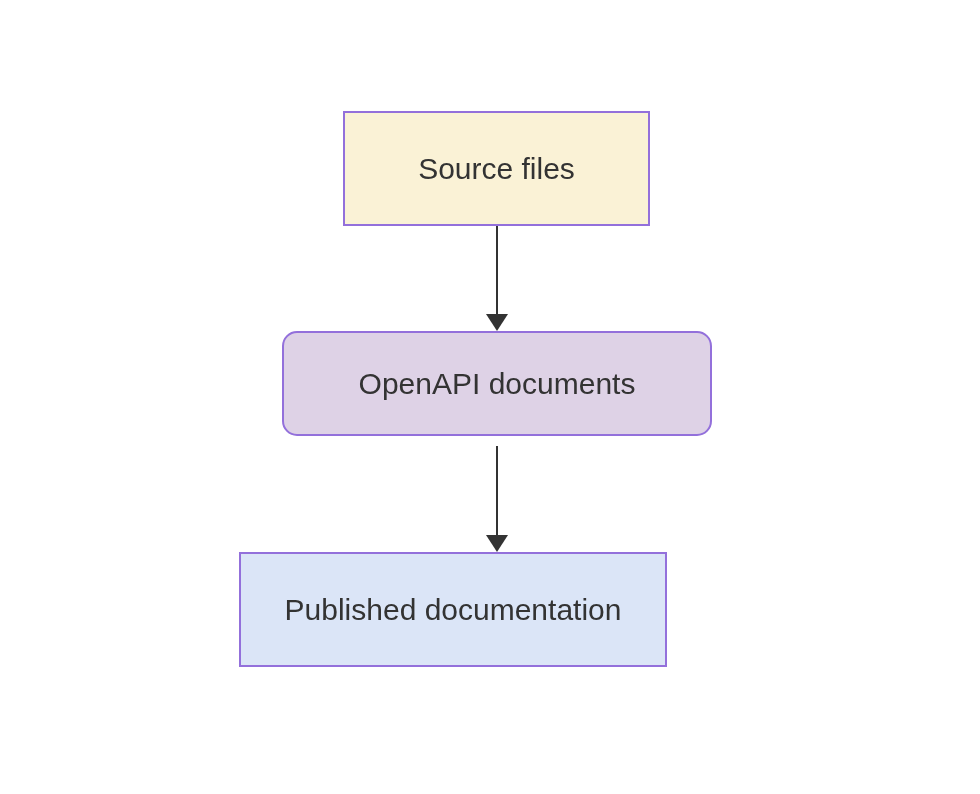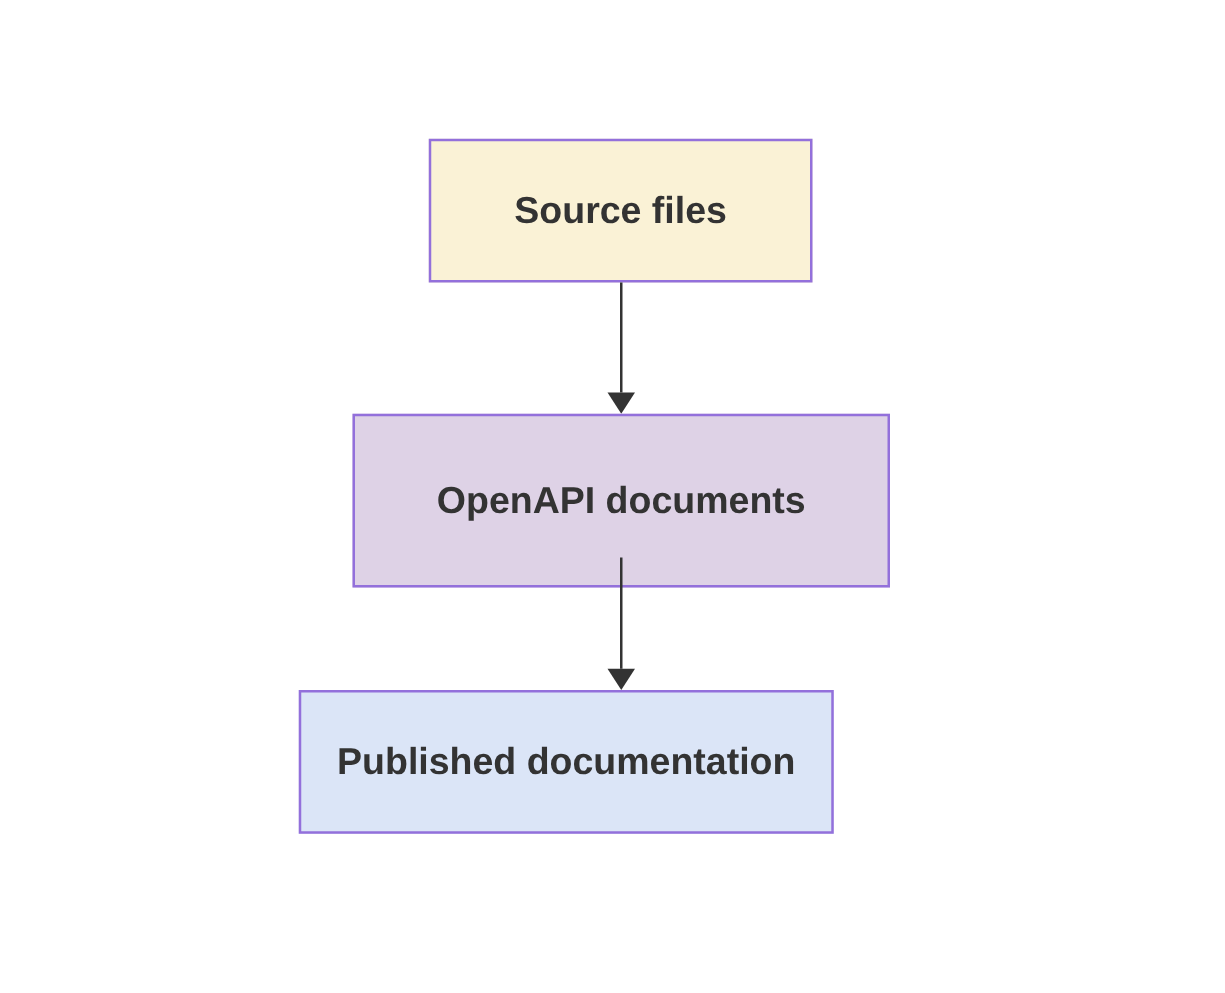--- a/index.html
+++ b/index.html
@@ -27,31 +27,31 @@
     position: absolute;
     display: flex;
     align-items: center;
     justify-content: center;
     border: 2px solid var(--node-border);
     color: var(--text-color);
     font-size: 30px;
     line-height: 1;
     text-align: center;
     white-space: nowrap;
-    font-weight: bold;
   }
   .node-source {
     left: 343px; top: 111px;
     width: 307px; height: 115px;
     background: var(--node-source-fill);
   }
   .node-openapi {
     left: 282px; top: 331px;
-    width: 430px; height: 139px;
+    width: 430px; height: 105px;
     background: var(--node-openapi-fill);
+    border-radius: 15px;
   }
   .node-published {
     left: 239px; top: 552px;
     width: 428px; height: 115px;
     background: var(--node-published-fill);
   }
   .edge {
     position: absolute;
     width: 24px;
     display: flex;

